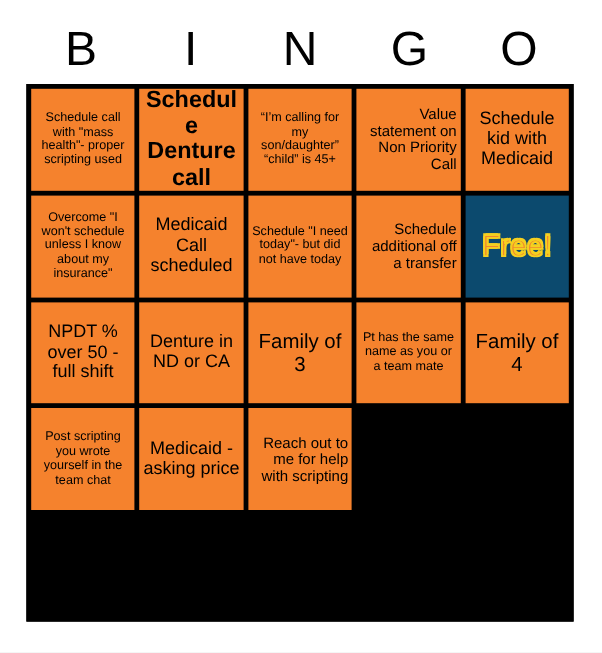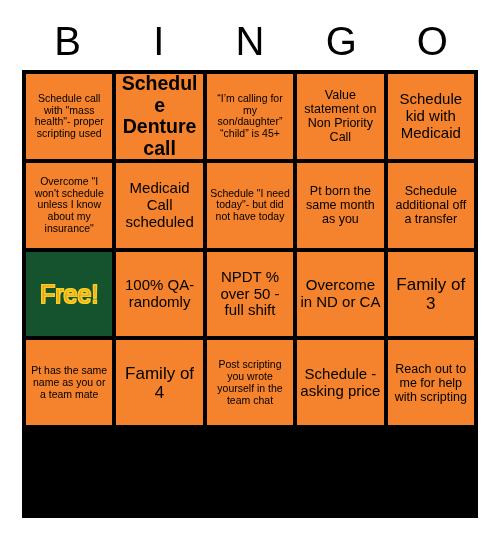--- a/index.html
+++ b/index.html
@@ -68,28 +68,28 @@
   }
   .cell-text {
     display: block;
     color: #000000;
     line-height: 1.12;
     width: 100%;
     word-wrap: break-word;
   }
   
   .sz-xs .cell-text { font-size: 10.5px; }
-  .sz-s  .cell-text { font-size: 12.5px; }
+  .sz-s  .cell-text { font-size: 12.5px; text-align: right; }
   .sz-m  .cell-text { font-size: 15px; text-align: center; }
   .sz-l  .cell-text { font-size: 19.5px; font-weight: bold; }
   .sz-xl .cell-text { font-size: 17px; }
 
   
   .cell.free {
-    background: #14532d;
+    background: #0c4a6e;
   }
   .cell.free .cell-text {
     font-size: 25px;
     color: #F0852F;
     font-weight: 400;
     -webkit-text-stroke: 1.2px #F5D020;
     text-shadow:
       -1px -1px 0 #F5D020,
        1px -1px 0 #F5D020,
       -1px  1px 0 #F5D020,
@@ -131,52 +131,46 @@
         <span class="cell-text">Overcome "I won't schedule unless I know about my insurance"</span>
       </div>
     <div class="cell sz-m">
         <span class="cell-text">Medicaid Call scheduled</span>
       </div>
     <div class="cell sz-xs">
         <span class="cell-text">Schedule "I need today"- but did not have today</span>
       </div>
 
     <div class="cell sz-s">
-        <span class="cell-text">Pt born the same month as you</span>
-      </div>
-    <div class="cell sz-s">
         <span class="cell-text">Schedule additional off a transfer</span>
       </div>
     <div class="cell free sz-xl">
         <span class="cell-text">Free!</span>
       </div>
     <div class="cell sz-m">
-        <span class="cell-text">100% QA- randomly</span>
-      </div>
-    <div class="cell sz-m">
         <span class="cell-text">NPDT % over 50 - full shift</span>
       </div>
 
     <div class="cell sz-m">
-        <span class="cell-text">Overcome in ND or CA</span>
+        <span class="cell-text">Denture in ND or CA</span>
       </div>
     <div class="cell sz-xl">
         <span class="cell-text">Family of 3</span>
       </div>
     <div class="cell sz-xs">
         <span class="cell-text">Pt has the same name as you or a team mate</span>
       </div>
     <div class="cell sz-xl">
         <span class="cell-text">Family of 4</span>
       </div>
 
     <div class="cell sz-xs">
         <span class="cell-text">Post scripting you wrote yourself in the team chat</span>
       </div>
     <div class="cell sz-m">
-        <span class="cell-text">Schedule - asking price</span>
+        <span class="cell-text">Medicaid - asking price</span>
       </div>
     <div class="cell sz-s">
         <span class="cell-text">Reach out to me for help with scripting</span>
       </div>
   </div>
 
 </div>
 
 </body></html>

